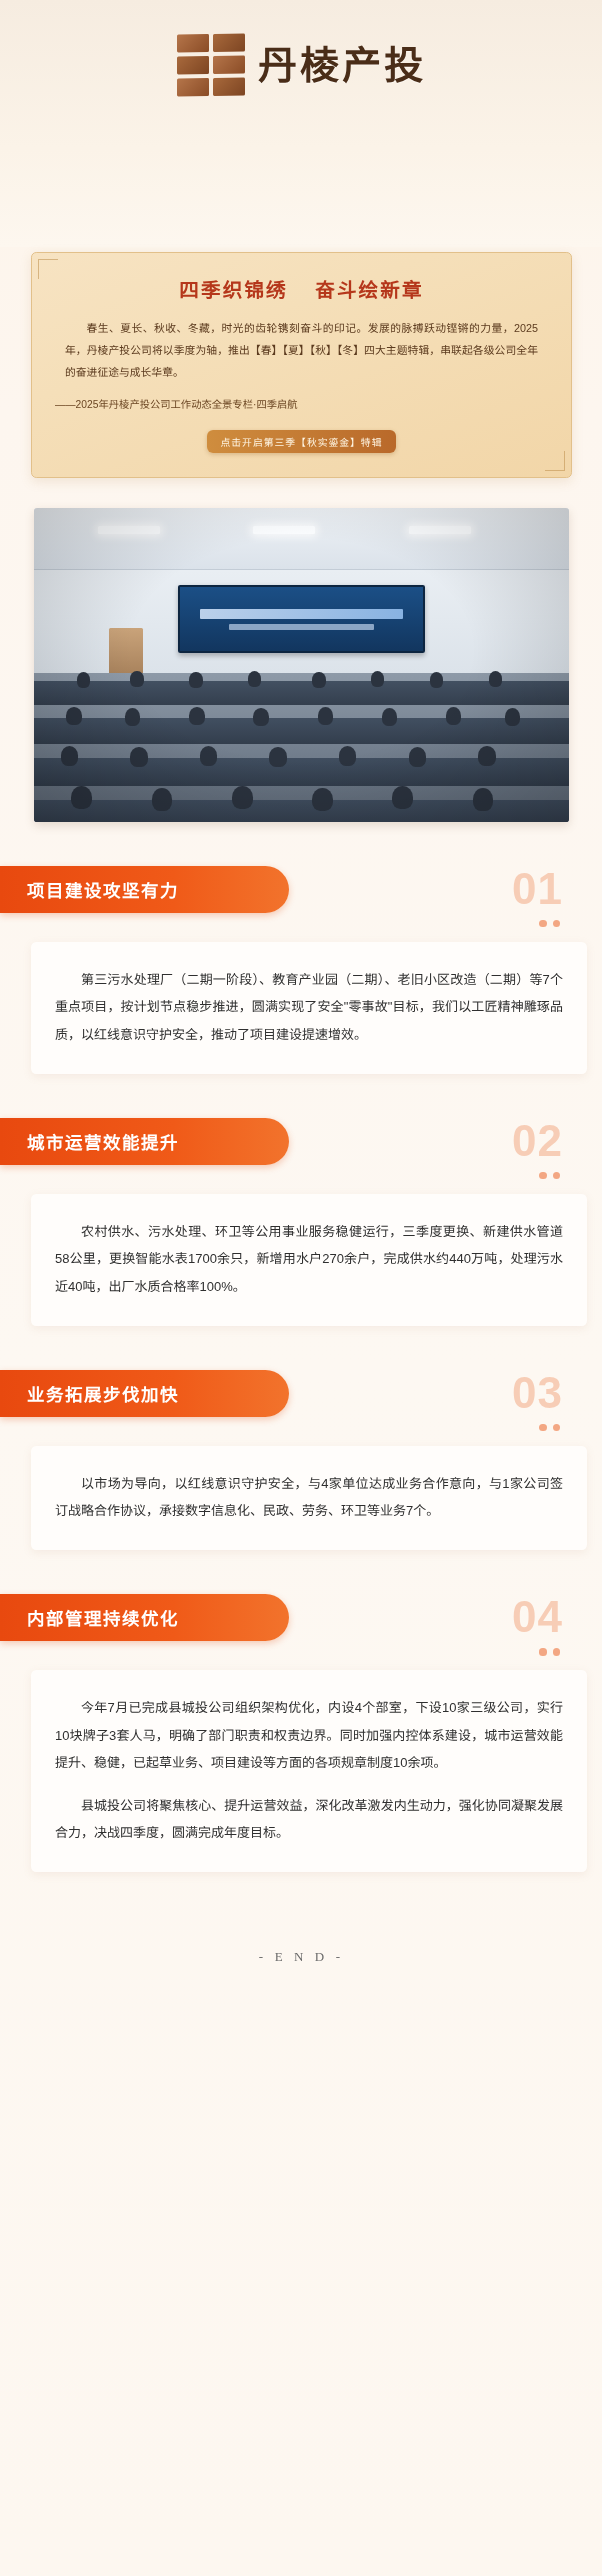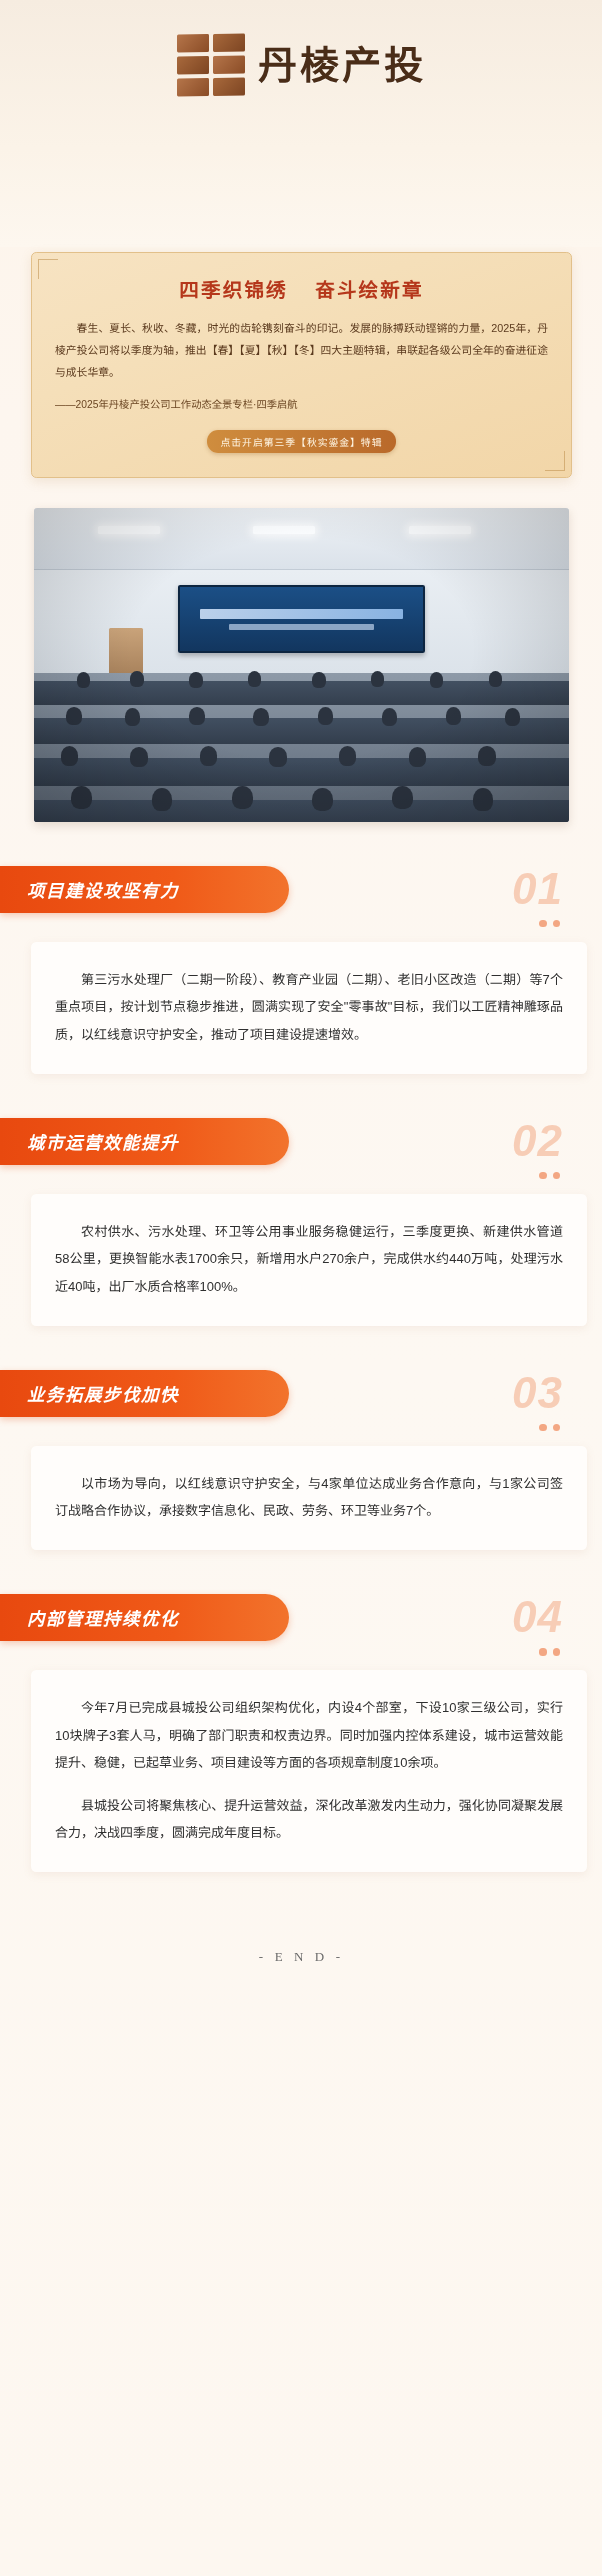--- a/index.html
+++ b/index.html
@@ -110,38 +110,38 @@
     letter-spacing: 2.1px;
     margin: 0 0 14.4px 0;
   }
   .intro-title .gap { display: inline-block; width: 13.4px; }
   .intro-body {
     font-size: 10.8px;
     line-height: 2.05;
     color: #5b3a1e;
     text-align: justify;
     text-indent: 2em;
-    margin: 0;
+    margin: 10px;
   }
   .intro-sign {
     margin-top: 11.3px;
     font-size: 10.3px;
     line-height: 1.9;
     color: #6b4623;
     text-align: justify;
   }
   .intro-tag {
     margin: 15.5px auto 0 auto;
     width: max-content;
     background: linear-gradient(90deg,#cf8d3e,#b9692a);
     color: #fff6e4;
     font-size: 9.8px;
     letter-spacing: 1px;
     padding: 4.6px 13.4px;
-    border-radius: 11px;
+    border-radius: 6px;
     box-shadow: 0 1.5px 4.1px rgba(150,96,38,.3);
   }
 
   
   .lead {
     margin: 32px 34px 0 34px;
     font-size: 13px;
     line-height: 2.1;
     color: #2f2f2f;
     text-align: justify;
@@ -215,21 +215,20 @@
   .photo .vignette {
     position: absolute; inset: 0;
     background: radial-gradient(ellipse at 50% 45%, rgba(0,0,0,0) 45%, rgba(0,0,0,.22) 100%);
   }
 
   
   .section-head {
     position: relative;
     margin: 44px 0 0 0;
     height: 47px;
-    font-style: italic;
   }
   .section-head .bar {
     position: absolute;
     left: 0;
     top: 0;
     width: 289px;
     height: 47px;
     background: linear-gradient(90deg,#e8490f 0%, #f05a18 60%, #f2732c 100%);
     border-radius: 0 24px 24px 0;
     display: flex;

